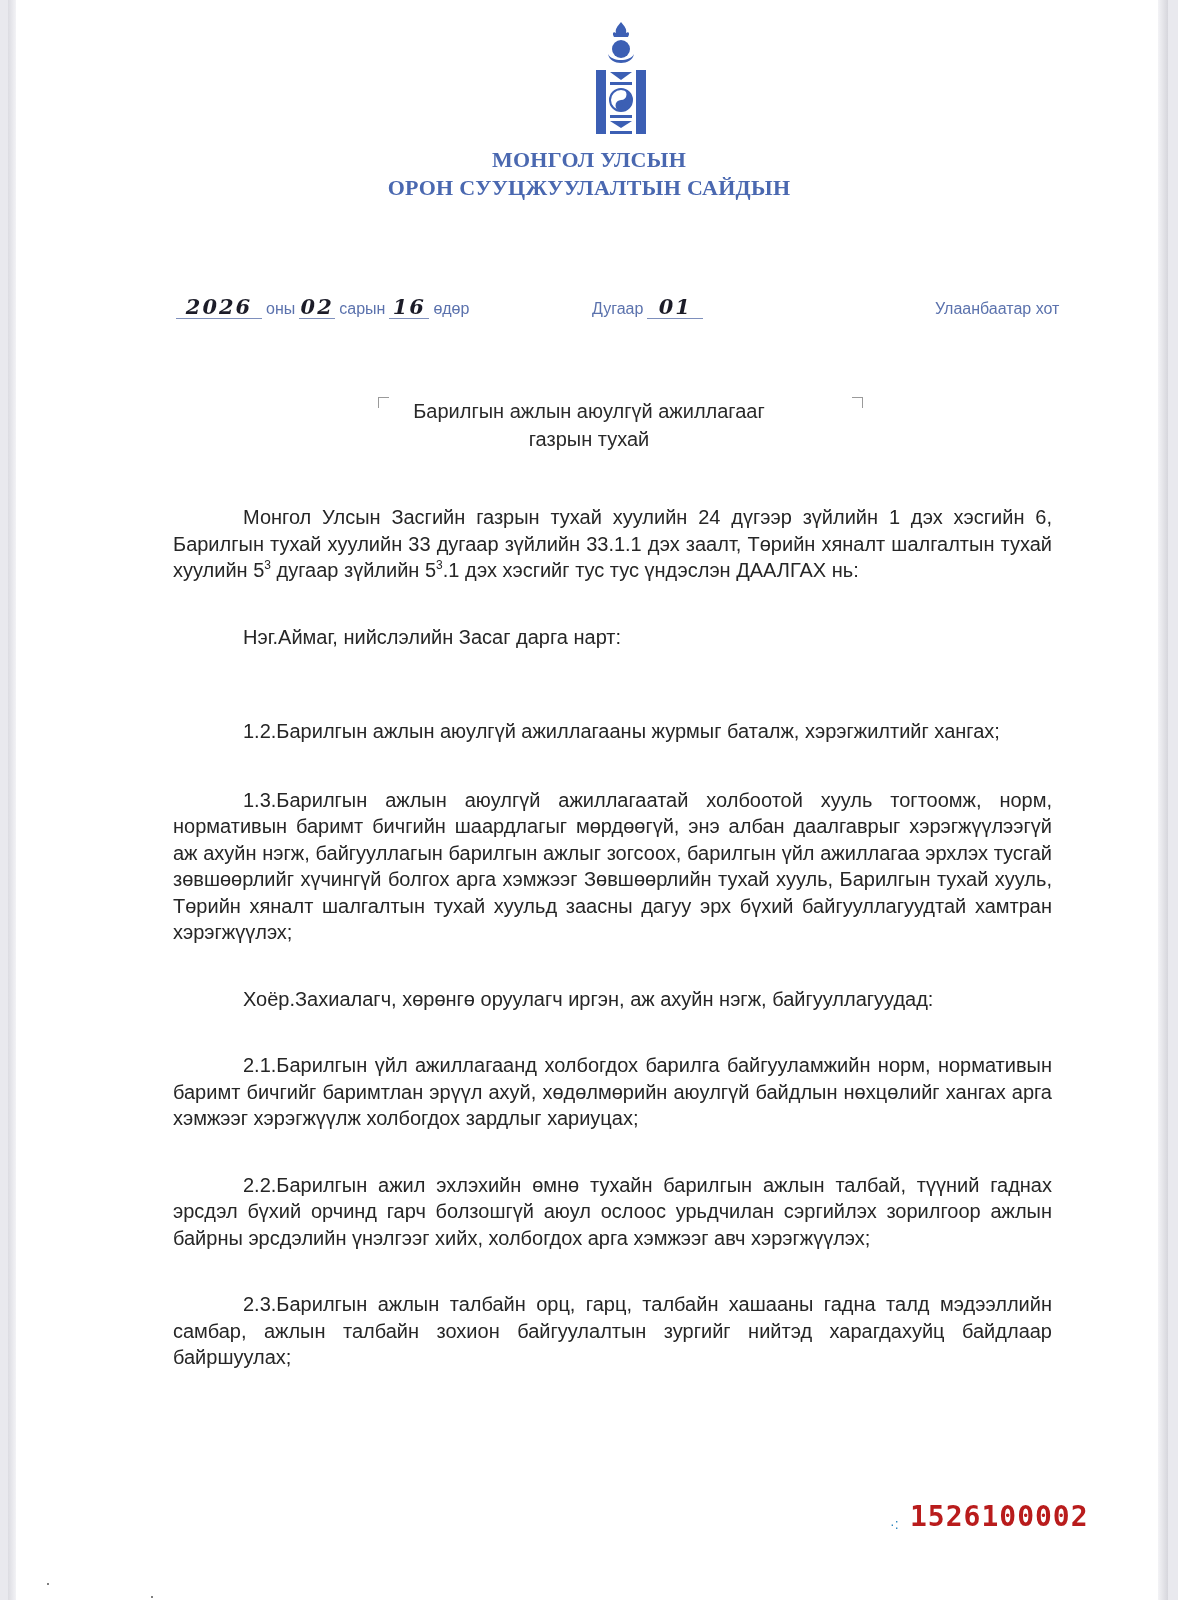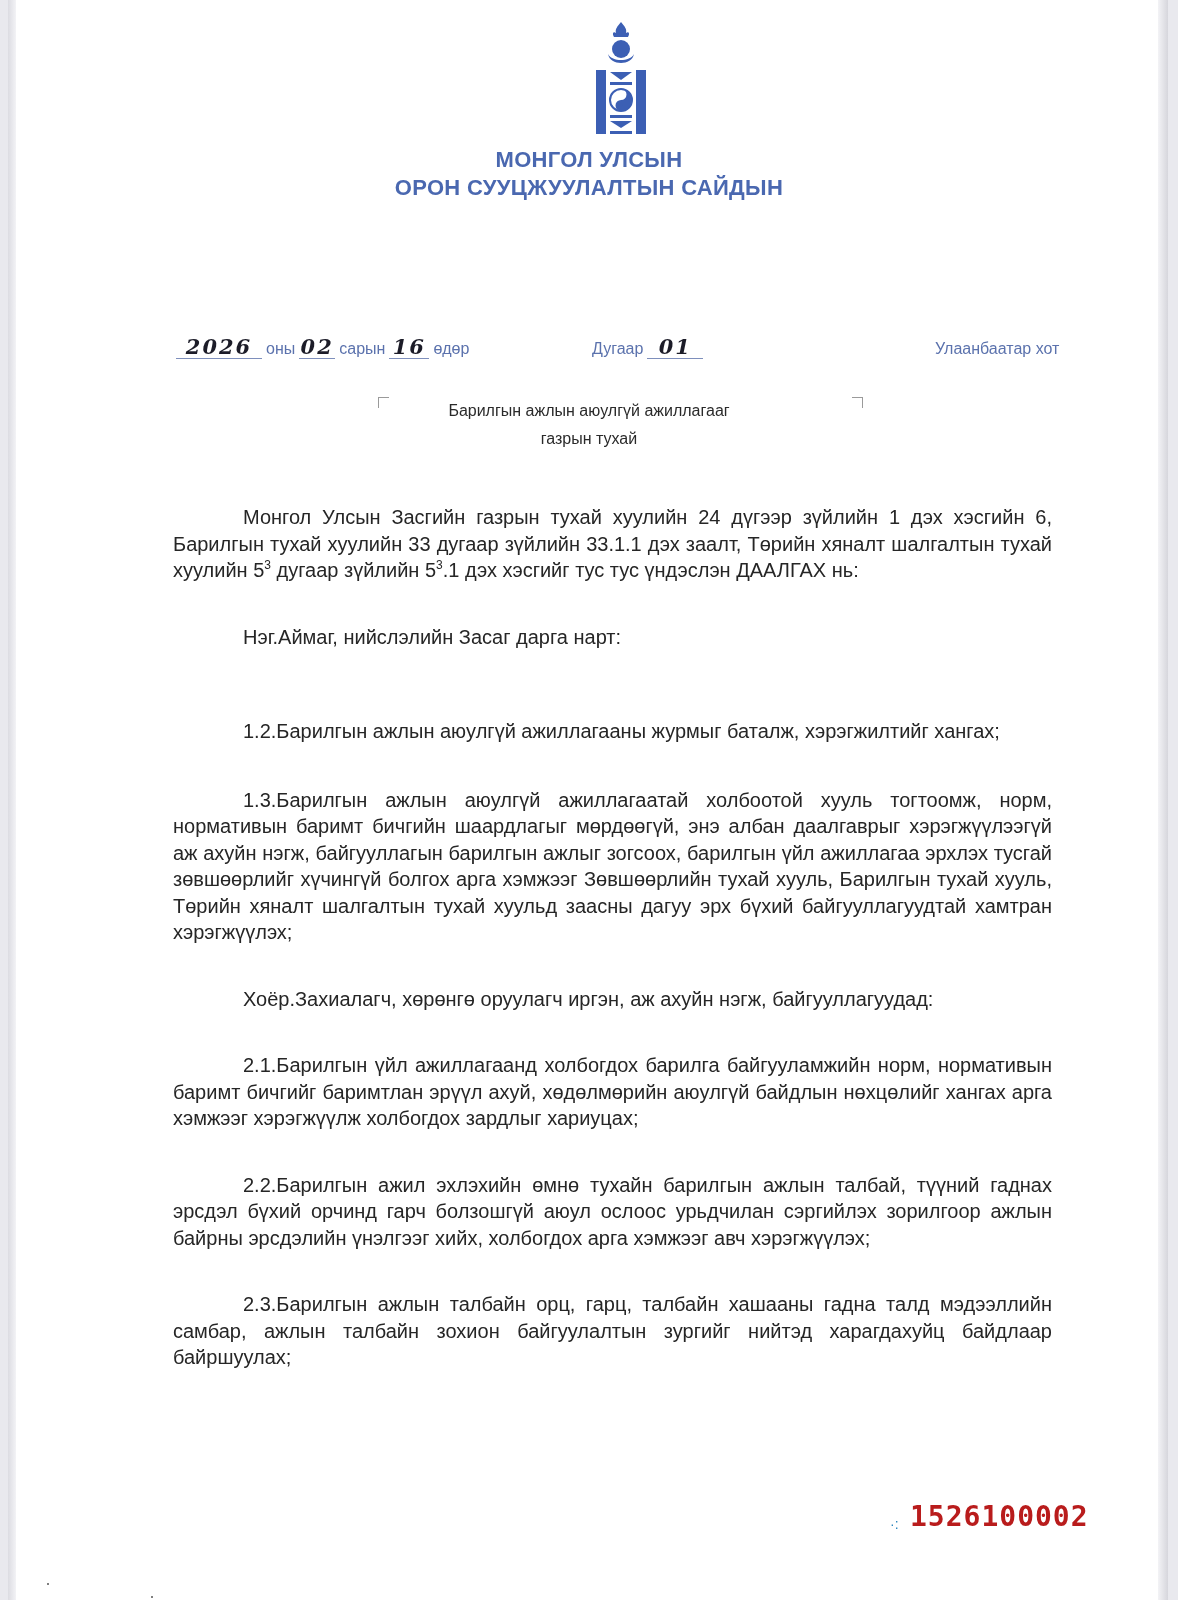--- a/index.html
+++ b/index.html
@@ -14,43 +14,43 @@
     background: #ffffff;
   }
   .edge-left { position: absolute; left: 0; top: 0; width: 8px; height: 1600px; background: linear-gradient(to right, #dcdce2, #f3f3f6); }
   .edge-right { position: absolute; right: 0; top: 0; width: 10px; height: 1600px; background: linear-gradient(to right, #f3f3f6, #d6d6dc); }
 
   .emblem { position: absolute; left: 586px; top: 20px; width: 70px; height: 120px; }
 
   .header-title {
     position: absolute; left: 0; width: 1178px; top: 146px;
     text-align: center; color: #4a68b0;
-    font-family: Liberation Sans, sans-serif; font-weight: bold;
+    font-family: Liberation Serif, serif; font-weight: bold;
     font-size: 22px; line-height: 28px; letter-spacing: 0.3px;
   }
 
-  .meta-row { position: absolute; top: 296px; left: 0; width: 1178px; height: 30px; font-size: 16px; color: #5b72ad; margin-top: 40px; }
+  .meta-row { position: absolute; top: 296px; left: 0; width: 1178px; height: 30px; font-size: 16px; color: #5b72ad; }
   .meta-row .hand {
     font-family: "DejaVu Serif", serif; font-style: italic; font-weight: bold;
     color: #1c1c28; font-size: 21px; letter-spacing: 2px;
     display: inline-block; border-bottom: 1px solid #7e8fbc; text-align: center; line-height: 22px;
   }
   .date-block { position: absolute; left: 176px; top: 0; }
   .date-block span { vertical-align: baseline; }
   .lbl { margin: 0 4px; }
   .num-block { position: absolute; left: 588px; top: 0; }
   .city { position: absolute; left: 935px; top: 4px; }
 
   .corner { position: absolute; width: 10px; height: 10px; border-color: #9a9a9a; border-style: solid; }
   .corner.tl { left: 378px; top: 397px; border-width: 1px 0 0 1px; }
   .corner.tr { left: 852px; top: 397px; border-width: 1px 1px 0 0; }
 
   .subject {
     position: absolute; left: 0; width: 1178px; top: 397px;
-    text-align: center; font-size: 16px; line-height: 28px; color: #2a2a2a;
+    text-align: center; font-size: 20px; line-height: 28px; color: #2a2a2a;
   }
 
   .body-text {
     position: absolute; left: 165px; width: 895px; top: 496px;
     font-family: "Liberation Sans", sans-serif; font-size: 20px; line-height: 26.5px;
     color: #262626; text-align: justify;
   }
   .body-text p { margin: 8px; text-indent: 70px; }
   .gap-a { height: 24px; }
   .gap-b { height: 26px; }

